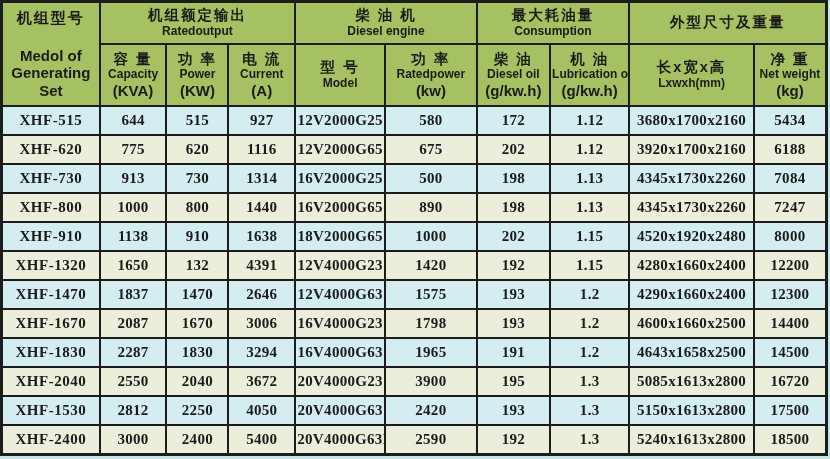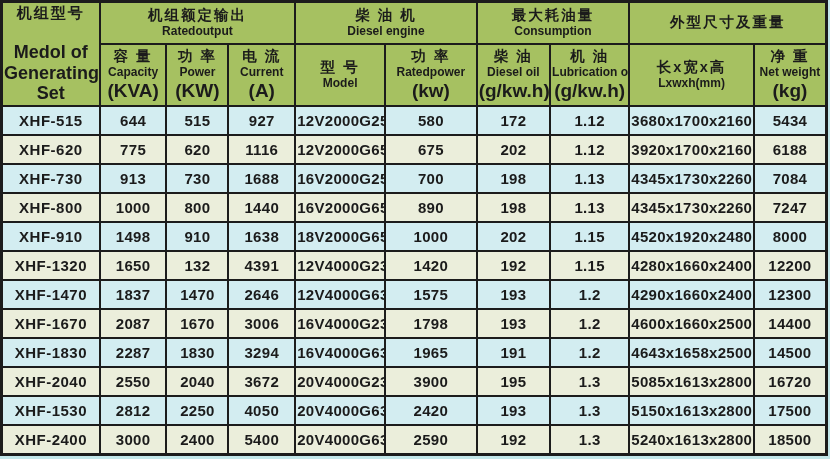--- a/index.html
+++ b/index.html
@@ -21,31 +21,31 @@
     text-align: center;
     vertical-align: middle;
     color: var(--ink, #1b1b1b);
     font-weight: bold;
     padding: 0 1px;
     overflow: hidden;
   }
   thead th { background: var(--header-green, #a6c161); }
   tr.group-row th { height: 40px; }
   tr.sub-row th { height: 60px; }
-  tbody tr { height: 29px; }
+  tbody tr { height: 29px; font-family: Liberation Serif, serif; }
   tbody td { font-size: 15px; letter-spacing: 0.3px; }
   tbody td.model-cell { font-size: 15px; letter-spacing: 0.5px; }
   .row-blue td { background: var(--row-blue, #d3edf1); }
   .row-cream td { background: var(--row-cream, #ebeedb); }
   .zh { font-size: 14.5px; letter-spacing: 2px; line-height: 1.2; white-space: nowrap; }
   .en { font-size: 12px; letter-spacing: 0; line-height: 1.15; white-space: nowrap; }
-  .unit { font-size: 19px; line-height: 1.15; white-space: nowrap; }
+  .unit { font-size: 15px; line-height: 1.15; white-space: nowrap; }
   .en:empty { display: none; }
   .model-header .zh { font-size: 15px; margin-bottom: 20px; }
-  .model-header .en { font-size: 18px; }
+  .model-header .en { font-size: 15px; }
 </style>
 </head>
 <body>
 
 <table class="spec">
   <colgroup>
     <col style="width:11.9%">
     <col style="width:8.1%">
     <col style="width:7.5%">
     <col style="width:8.1%">
@@ -149,43 +149,43 @@
         <td>675</td>
         <td>202</td>
         <td>1.12</td>
         <td>3920x1700x2160</td>
         <td>6188</td>
       </tr>
       <tr class="row-blue">
         <td class="model-cell">XHF-730</td>
         <td>913</td>
         <td>730</td>
-        <td>1688</td>
+        <td>1314</td>
         <td>16V2000G25</td>
-        <td>700</td>
+        <td>500</td>
         <td>198</td>
         <td>1.13</td>
         <td>4345x1730x2260</td>
         <td>7084</td>
       </tr>
       <tr class="row-cream">
         <td class="model-cell">XHF-800</td>
         <td>1000</td>
         <td>800</td>
         <td>1440</td>
         <td>16V2000G65</td>
         <td>890</td>
         <td>198</td>
         <td>1.13</td>
         <td>4345x1730x2260</td>
         <td>7247</td>
       </tr>
       <tr class="row-blue">
         <td class="model-cell">XHF-910</td>
-        <td>1498</td>
+        <td>1138</td>
         <td>910</td>
         <td>1638</td>
         <td>18V2000G65</td>
         <td>1000</td>
         <td>202</td>
         <td>1.15</td>
         <td>4520x1920x2480</td>
         <td>8000</td>
       </tr>
       <tr class="row-cream">

